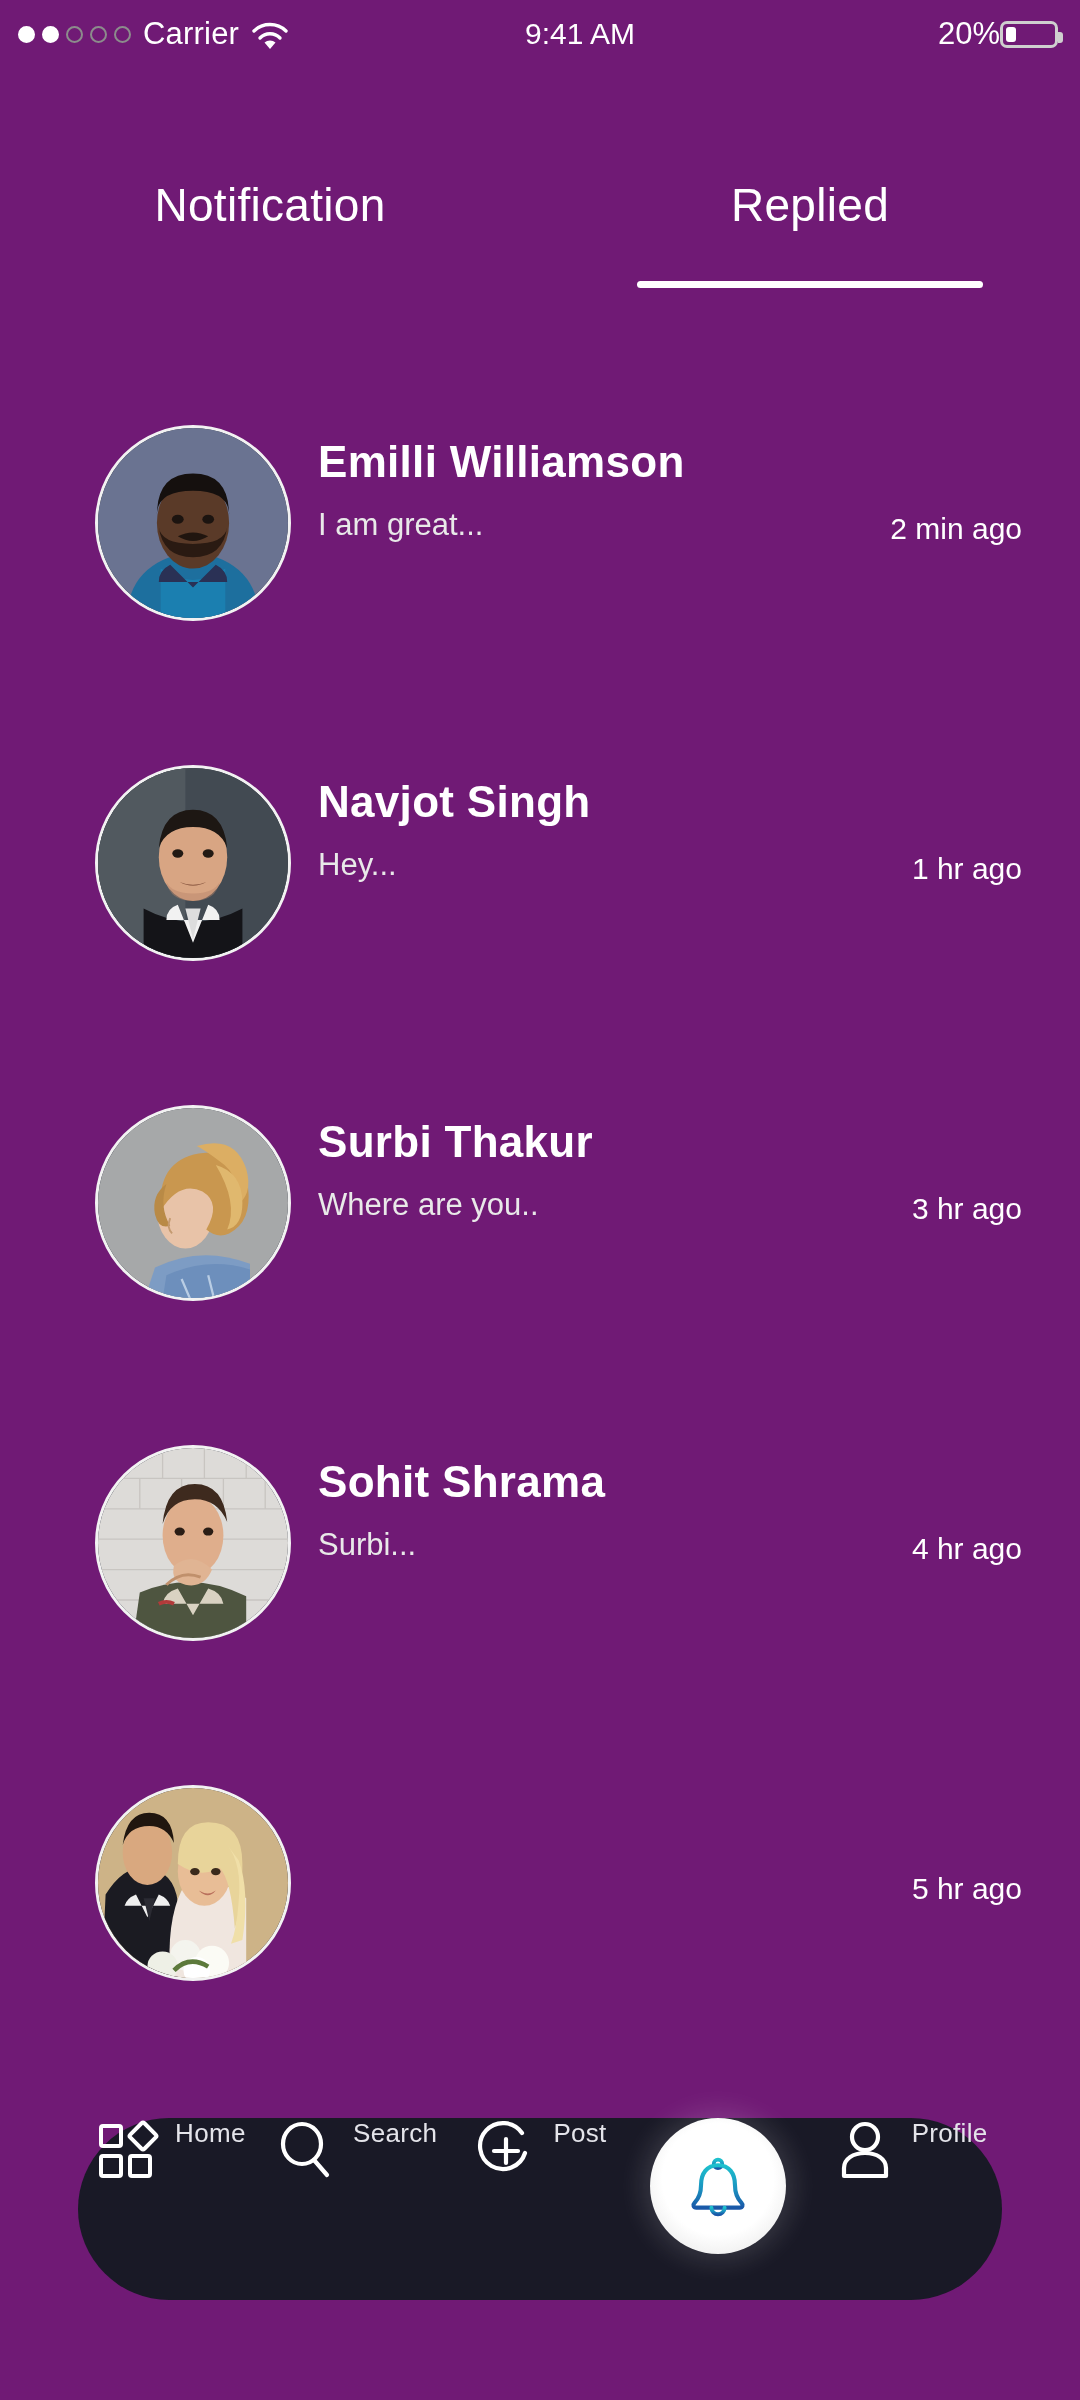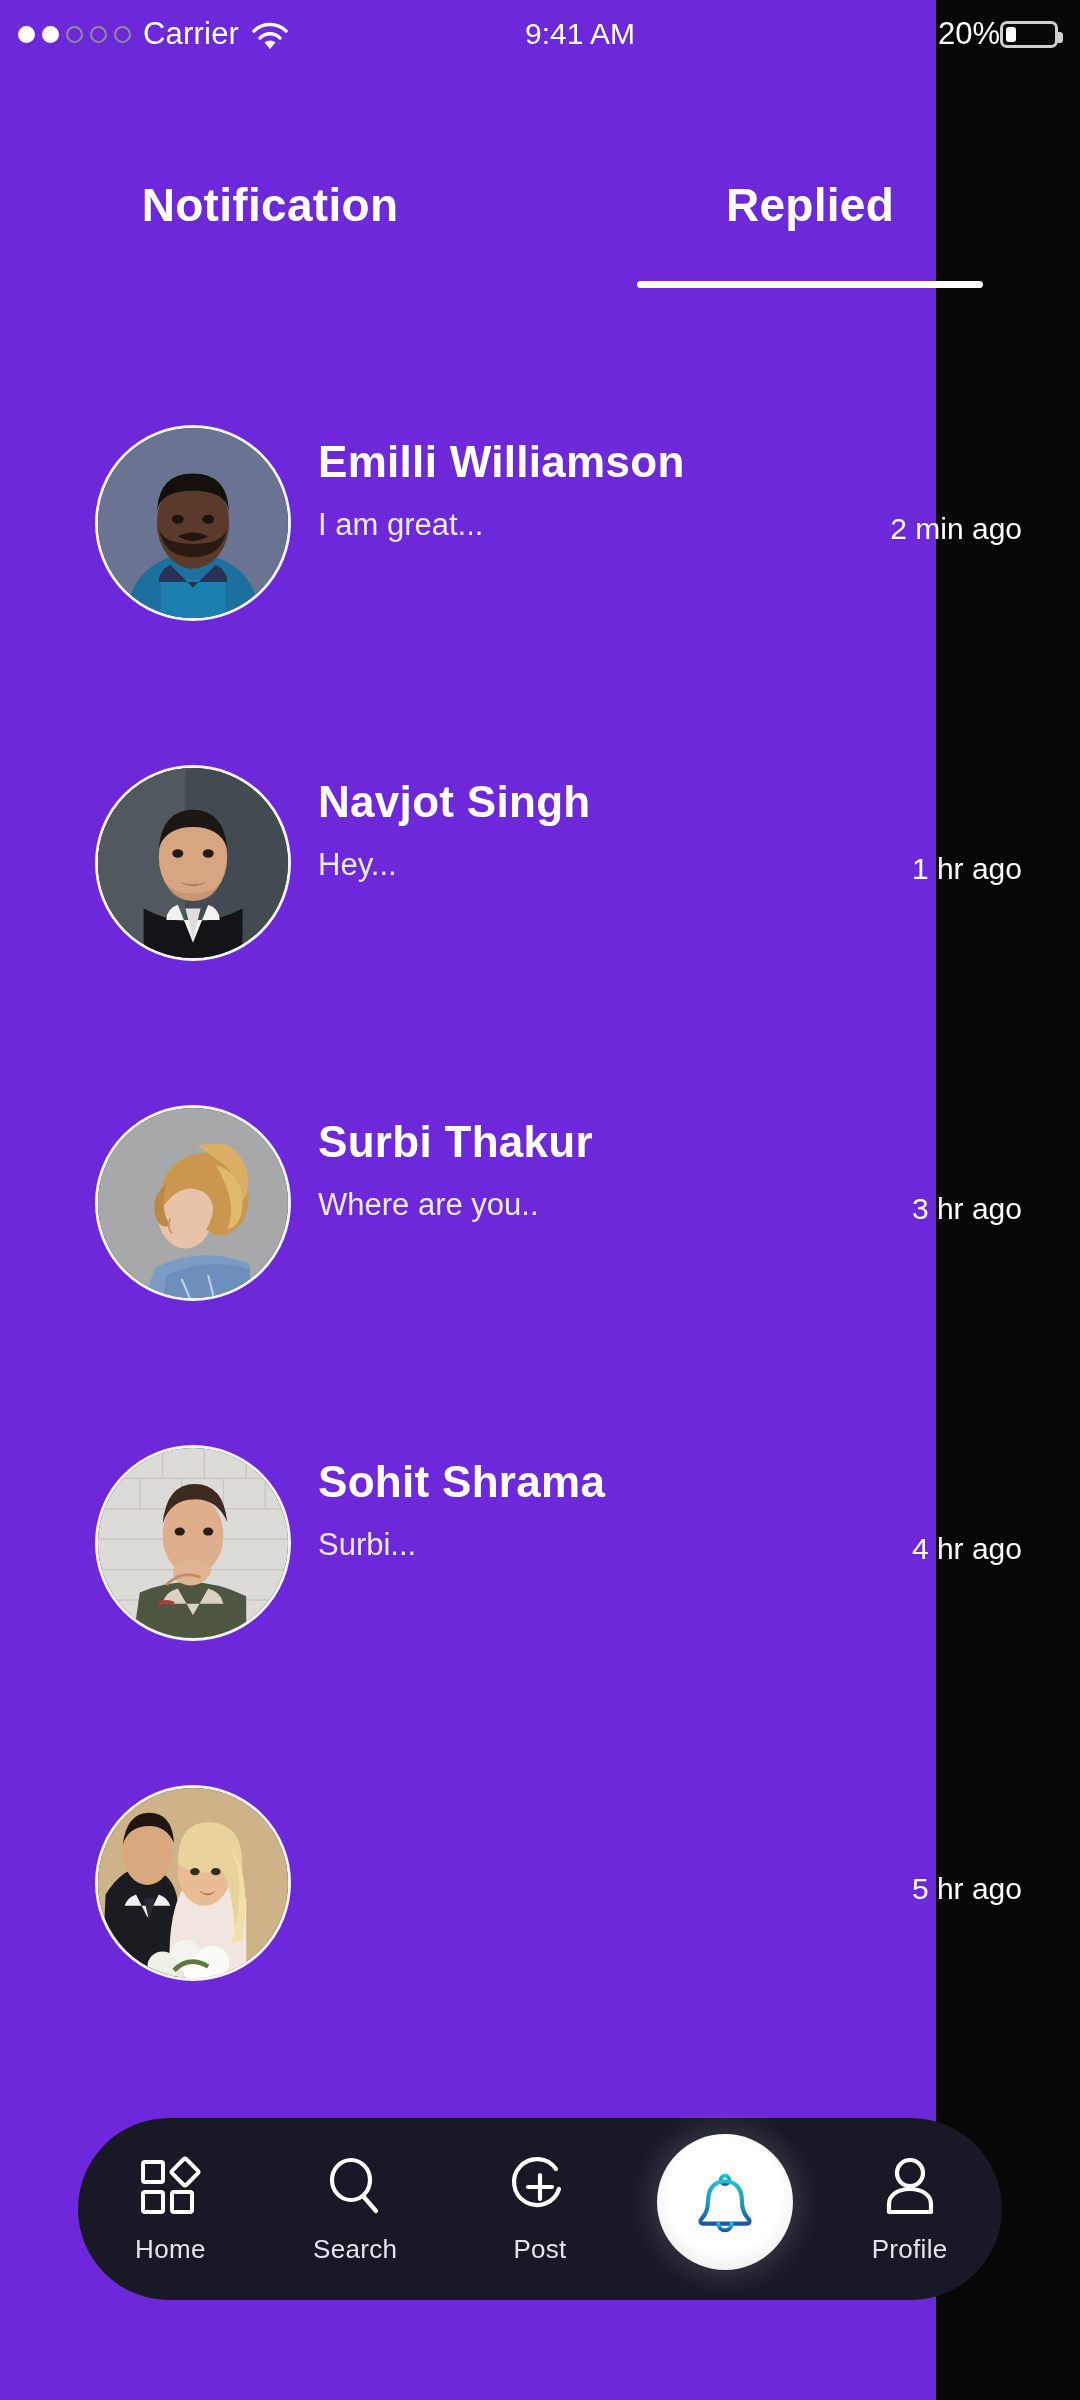--- a/index.html
+++ b/index.html
@@ -2,21 +2,21 @@
 <html><head>
 <meta charset="utf-8">
 <style>
   * { margin:0; padding:0; box-sizing:border-box; }
   html, body {
     width:1080px; height:2400px;
     background:#070708;
     font-family:"Liberation Sans", sans-serif;
     overflow:hidden;
   }
-  .screen { position:relative; width:936px; height:2400px; background:#6d28d9; }
+  .screen { position:relative; width:1080px; height:2400px; background:#701a75; }
 
   
   .statusbar {
     position:absolute; top:0; left:0; width:1080px; height:68px;
     display:flex; align-items:center; color:#fff;
   }
   .sb-left { position:absolute; left:18px; display:flex; align-items:center; gap:12px; }
   .dots { display:flex; align-items:center; gap:7px; }
   .dot { width:17px; height:17px; border-radius:50%; border:2.5px solid #fff; }
   .dot.filled { background:#fff; }
@@ -27,21 +27,21 @@
   .sb-right { position:absolute; right:22px; display:flex; align-items:center; }
   .batt-pct { font-size:31px; }
   .batt { position:relative; width:58px; height:27px; border:3px solid #cfcfcf; border-radius:7px; }
   .batt::after { content:""; position:absolute; right:-8px; top:8px; width:5px; height:11px;
                  background:#cfcfcf; border-radius:0 3px 3px 0; }
   .batt-fill { position:absolute; left:3px; top:3px; bottom:3px; width:20%; background:#fff; border-radius:3px; }
 
   
   .tabs { position:absolute; top:178px; left:0; width:1080px; height:110px; display:flex; }
   .tab { flex:1; position:relative; display:flex; align-items:flex-start; justify-content:center;
-         color:#fff; font-size:46px; font-weight:700; letter-spacing:.3px; }
+         color:#fff; font-size:46px; font-weight:400; letter-spacing:.3px; }
   .tab .underline { position:absolute; bottom:0; left:50%; transform:translateX(-50%);
                     width:346px; height:7px; background:#fff; border-radius:4px; }
 
   
   .list { position:absolute; top:420px; left:0; width:1080px; }
   .row { position:relative; height:340px; }
   .avatar {
     position:absolute; left:95px; top:5px; width:196px; height:196px; border-radius:50%;
     border:3px solid #f2f2f2; overflow:hidden; background:#2a2f3a;
   }
@@ -50,21 +50,21 @@
   .row-name { color:#fff; font-size:44px; font-weight:600; letter-spacing:.3px; white-space:nowrap; }
   .row-snippet { color:#e9e9e9; font-size:31px; font-weight:400; margin-top:20px; white-space:nowrap; }
   .row-time { position:absolute; right:58px; top:92px; color:#ffffff; font-size:30px; white-space:nowrap; }
 
   
   .navbar {
     position:absolute; left:78px; bottom:100px; width:924px; height:182px;
     background:#191926; border-radius:96px; display:flex; align-items:center;
   }
   .nav-item { flex:1; position:relative; height:100%;
-              display:flex; flex-direction:column; align-items:center; justify-content:center; gap:14px; }
+              display:flex; flex-direction:row; justify-content:center; gap:14px; }
   .nav-icon { width:66px; height:66px; display:flex; align-items:center; justify-content:center; }
   .nav-icon svg { display:block; }
   .nav-label { color:#e4e4ea; font-size:26px; letter-spacing:.3px; }
   .nav-item.active { justify-content:center; }
   .nav-bubble {
     width:136px; height:136px; border-radius:50%;
     background:radial-gradient(circle at 50% 45%, #ffffff 0%, #ffffff 55%, #f2f2f2 74%, #d9d9dd 92%, #c9c9d2 100%);
     display:flex; align-items:center; justify-content:center;
     box-shadow:0 0 26px 8px rgba(255,255,255,0.13);
   }

